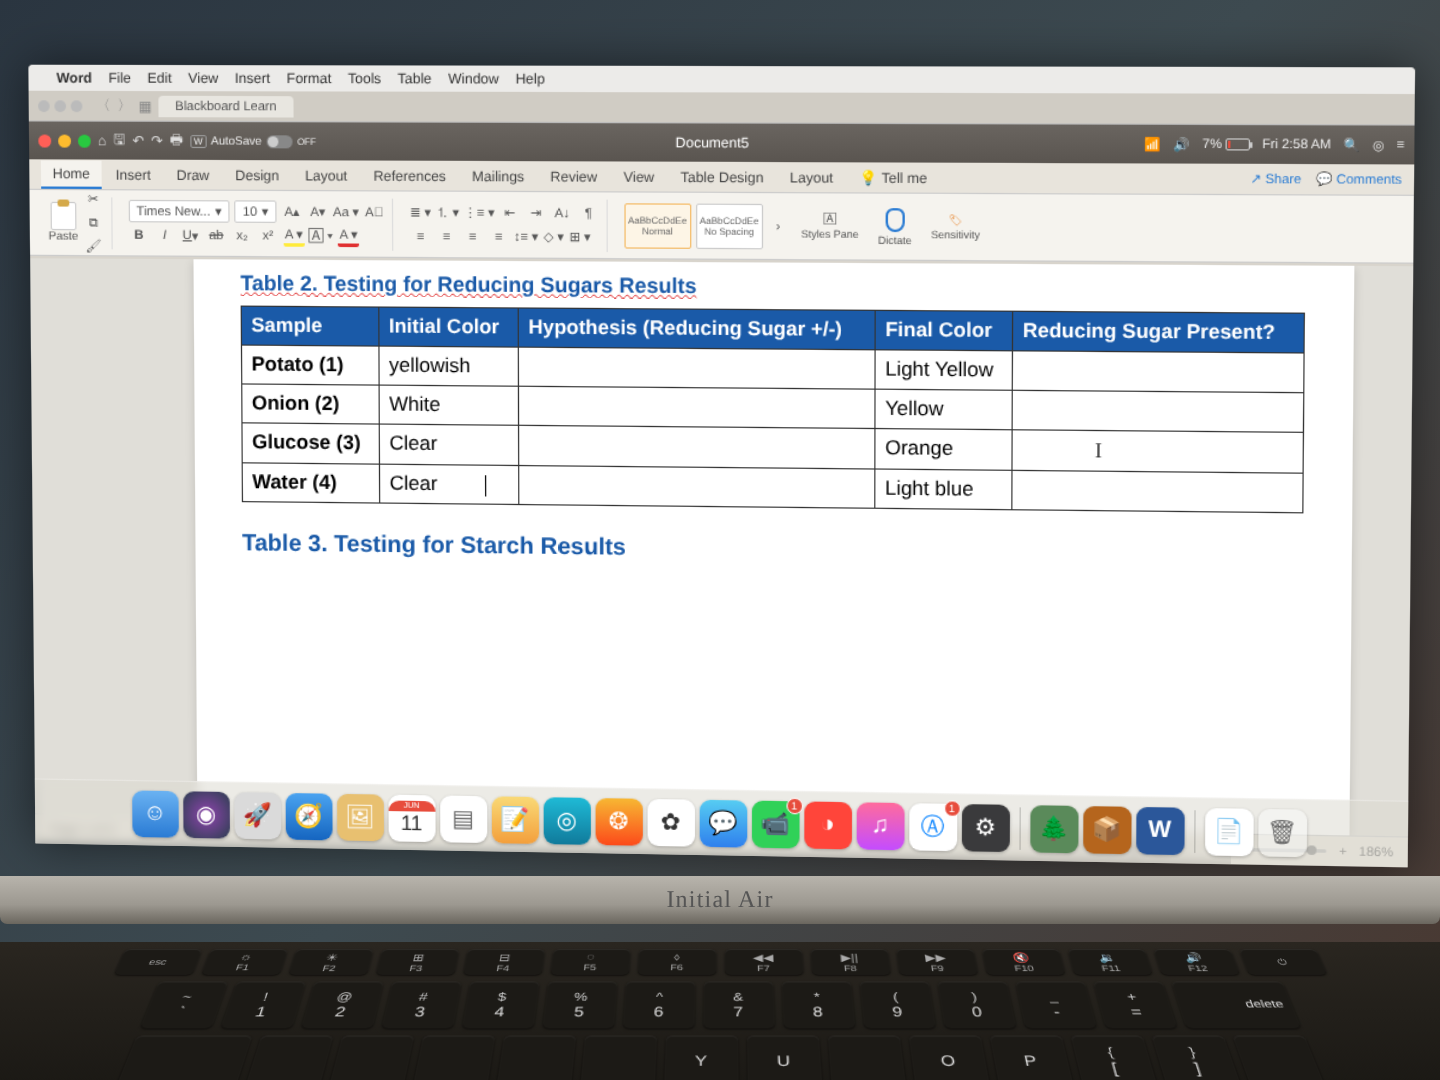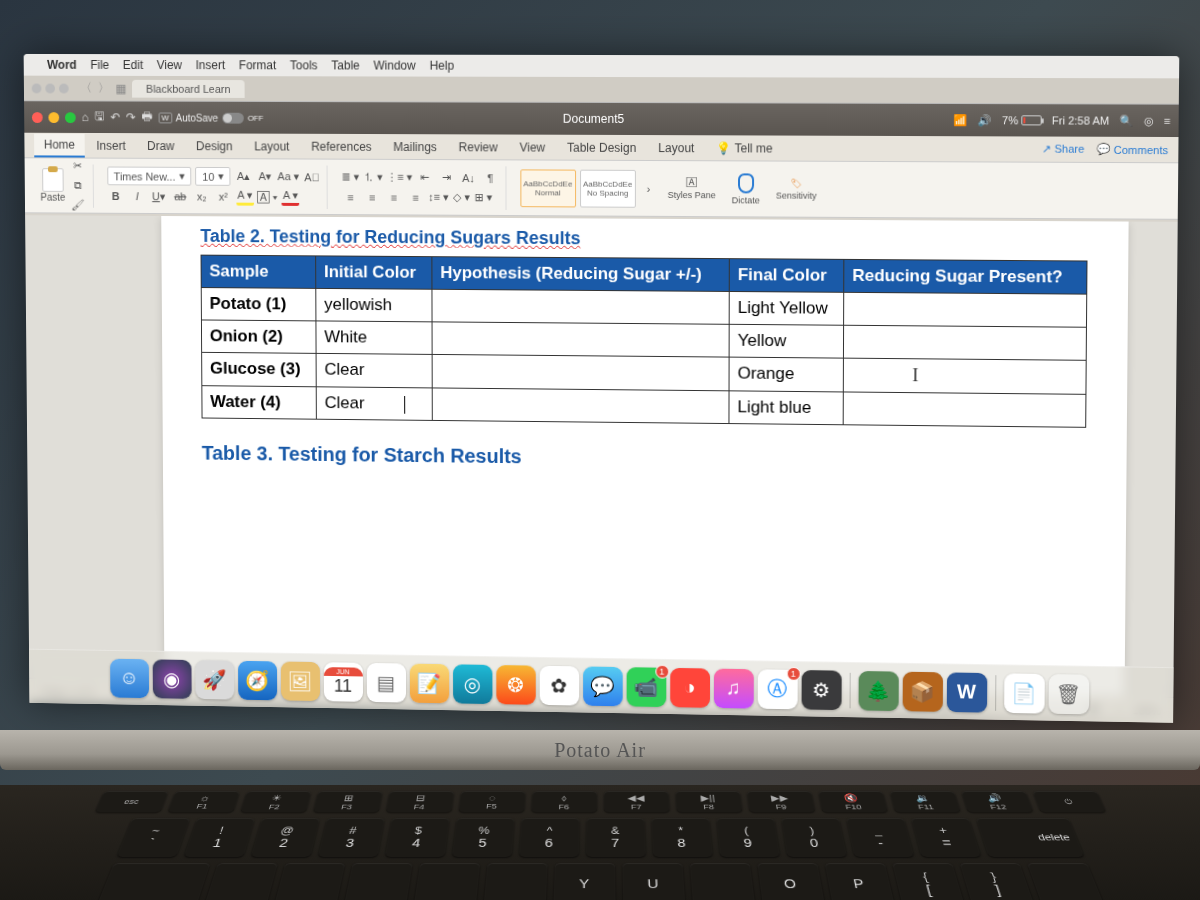--- a/index.html
+++ b/index.html
@@ -355,21 +355,21 @@
     <div class="dicon" style="background:#2b579a">
         <b>W</b>
       </div>
     <div class="dsep"></div>
     <div class="dicon" style="background:#fff;color:#666">📄</div>
     <div class="dicon" style="background:rgba(255,255,255,0.4);color:#666">🗑</div>
   </div>
 
 </div>
 
-<div class="laptop-base">Potato Air</div>
+<div class="laptop-base">Initial Air</div>
 
 <div class="keyboard">
   <div class="krow">
     <div class="key fn">esc</div>
     <div class="key fn">
         <span class="sym">☼</span>
         <span>F1</span>
       </div>
     <div class="key fn">
         <span class="sym">☀</span>

